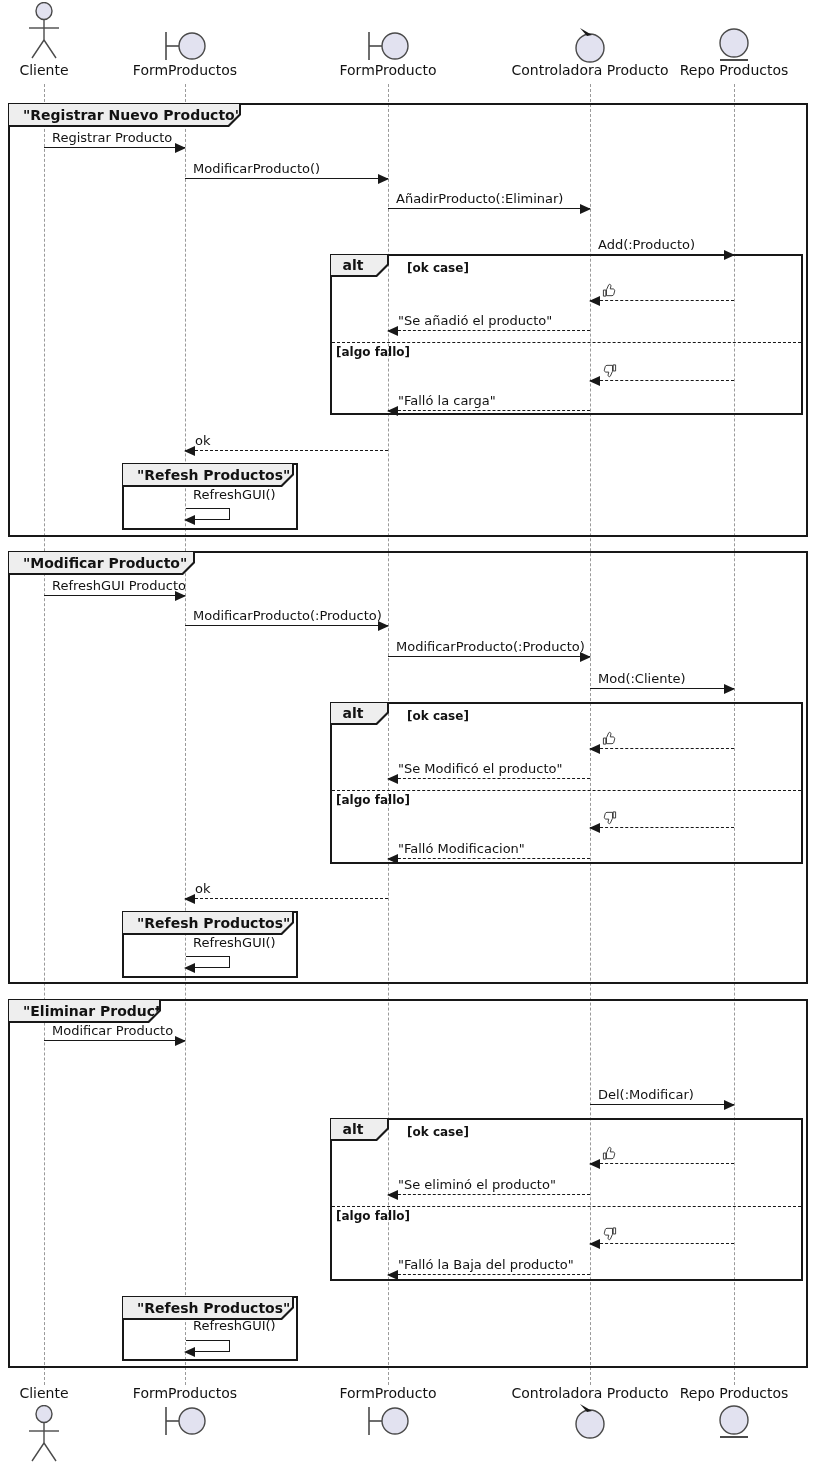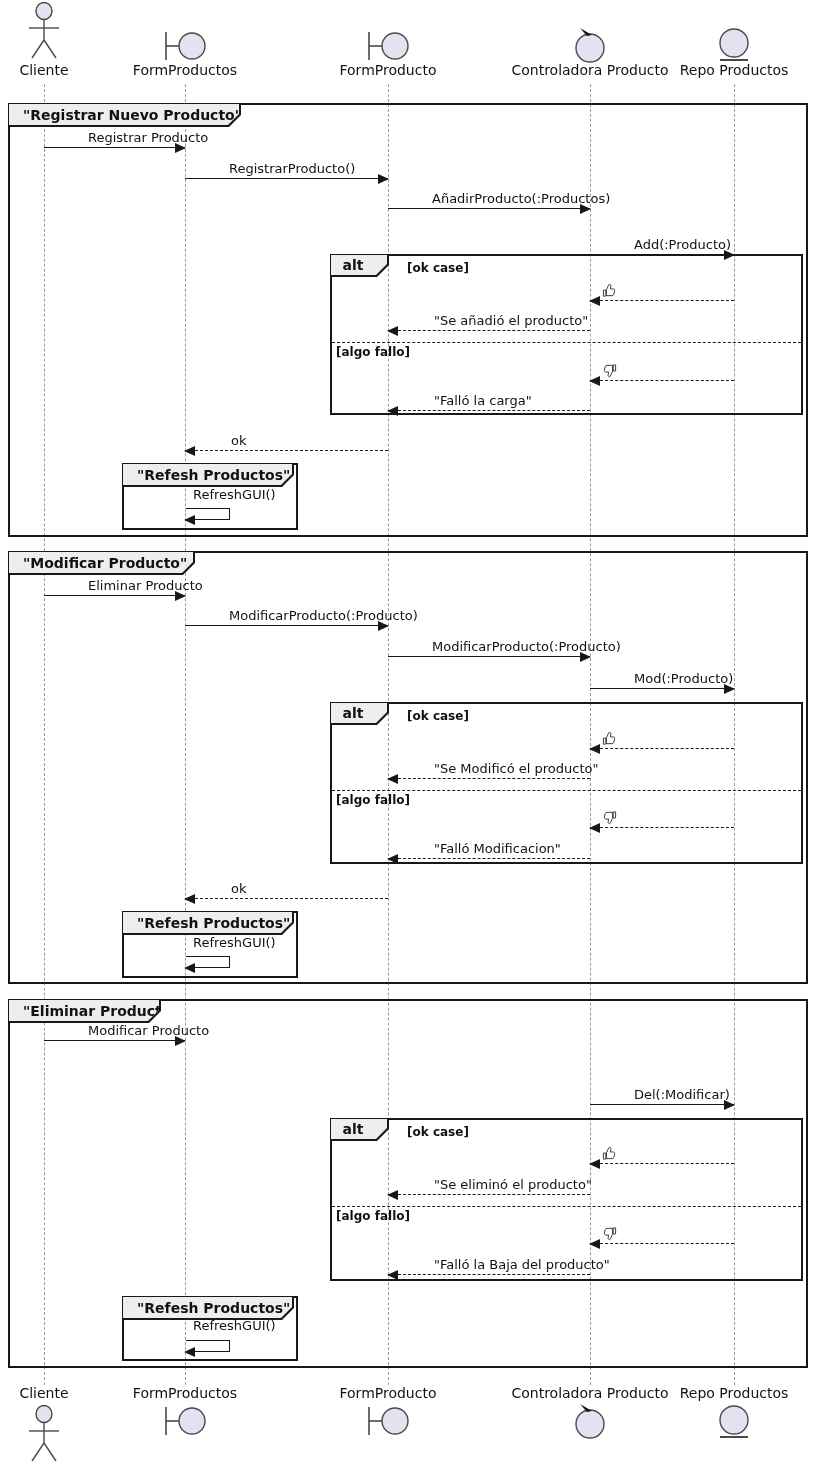--- a/index.html
+++ b/index.html
@@ -19,21 +19,21 @@
   .alt-in{padding-left:0;justify-content:center;padding-right:12px;}
   .guard{position:absolute;font-weight:bold;font-size:12px;white-space:nowrap;}
   .divider{position:absolute;left:0;width:100%;border-top:1px dashed #181818;}
   .msg{position:absolute;height:18px;border-bottom:1px solid #181818;}
   .msg.dashed{border-bottom:1px dashed #181818;}
   .msg::after{content:"";position:absolute;right:-1px;bottom:-6px;width:0;height:0;
         border-top:5.5px solid transparent;border-bottom:5.5px solid transparent;border-left:11px solid #181818;}
   .msg.rtl::after{display:none;}
   .msg.rtl::before{content:"";position:absolute;left:-1px;bottom:-6px;width:0;height:0;
         border-top:5.5px solid transparent;border-bottom:5.5px solid transparent;border-right:11px solid #181818;}
-  .lbl{position:absolute;left:8px;bottom:2px;font-size:13px;white-space:nowrap;margin-left:36px;}
+  .lbl{position:absolute;left:8px;bottom:2px;font-size:13px;white-space:nowrap;}
   .msg.rtl .lbl{left:10px;}
   .lbl.ok-lbl{left:18px;}
   .thumb{position:absolute;left:12px;bottom:2px;width:15px;height:15px;}
   .plain-lbl{position:absolute;font-size:13px;white-space:nowrap;}
   .selfmsg{position:absolute;width:44px;height:12px;border:1px solid #181818;border-left:none;box-sizing:border-box;}
   .selfmsg::before{content:"";position:absolute;left:-2px;bottom:-6px;width:0;height:0;
         border-top:5.5px solid transparent;border-bottom:5.5px solid transparent;border-right:11px solid #181818;}
 </style>
 </head>
 <body>
@@ -91,24 +91,24 @@
   <div class="bigframe" style="left:8px;top:103px;width:800px;height:434px">
     <div class="ftab" style="width:232px;height:23px">
       <div class="ftab-in">"Registrar Nuevo Producto"</div>
     </div>
   </div>
 
   <div class="msg" style="left:44px;top:129px;width:141px">
     <span class="lbl">Registrar Producto</span>
   </div>
   <div class="msg" style="left:185px;top:160px;width:203px">
-    <span class="lbl">RegistrarProducto()</span>
+    <span class="lbl">ModificarProducto()</span>
   </div>
   <div class="msg" style="left:388px;top:190px;width:202px">
-    <span class="lbl">AñadirProducto(:Productos)</span>
+    <span class="lbl">AñadirProducto(:Eliminar)</span>
   </div>
   <div class="msg" style="left:590px;top:236px;width:144px">
     <span class="lbl">Add(:Producto)</span>
   </div>
 
   <div class="altframe" style="left:330px;top:254px;width:473px;height:161px">
     <div class="ftab" style="width:58px;height:22px">
       <div class="ftab-in alt-in">alt</div>
     </div>
     <div class="guard" style="left:75px;top:5px">[ok case]</div>
@@ -150,30 +150,30 @@
   <div class="plain-lbl" style="left:193px;top:487px">RefreshGUI()</div>
   <div class="selfmsg" style="left:186px;top:508px"></div>
 
   <div class="bigframe" style="left:8px;top:551px;width:800px;height:433px">
     <div class="ftab" style="width:186px;height:23px">
       <div class="ftab-in">"Modificar Producto"</div>
     </div>
   </div>
 
   <div class="msg" style="left:44px;top:577px;width:141px">
-    <span class="lbl">Eliminar Producto</span>
+    <span class="lbl">RefreshGUI Producto</span>
   </div>
   <div class="msg" style="left:185px;top:607px;width:203px">
     <span class="lbl">ModificarProducto(:Producto)</span>
   </div>
   <div class="msg" style="left:388px;top:638px;width:202px">
     <span class="lbl">ModificarProducto(:Producto)</span>
   </div>
   <div class="msg" style="left:590px;top:670px;width:144px">
-    <span class="lbl">Mod(:Producto)</span>
+    <span class="lbl">Mod(:Cliente)</span>
   </div>
 
   <div class="altframe" style="left:330px;top:702px;width:473px;height:162px">
     <div class="ftab" style="width:58px;height:22px">
       <div class="ftab-in alt-in">alt</div>
     </div>
     <div class="guard" style="left:75px;top:5px">[ok case]</div>
     <div class="divider" style="top:86px"></div>
     <div class="guard" style="left:4px;top:89px">[algo fallo]</div>
   </div>

